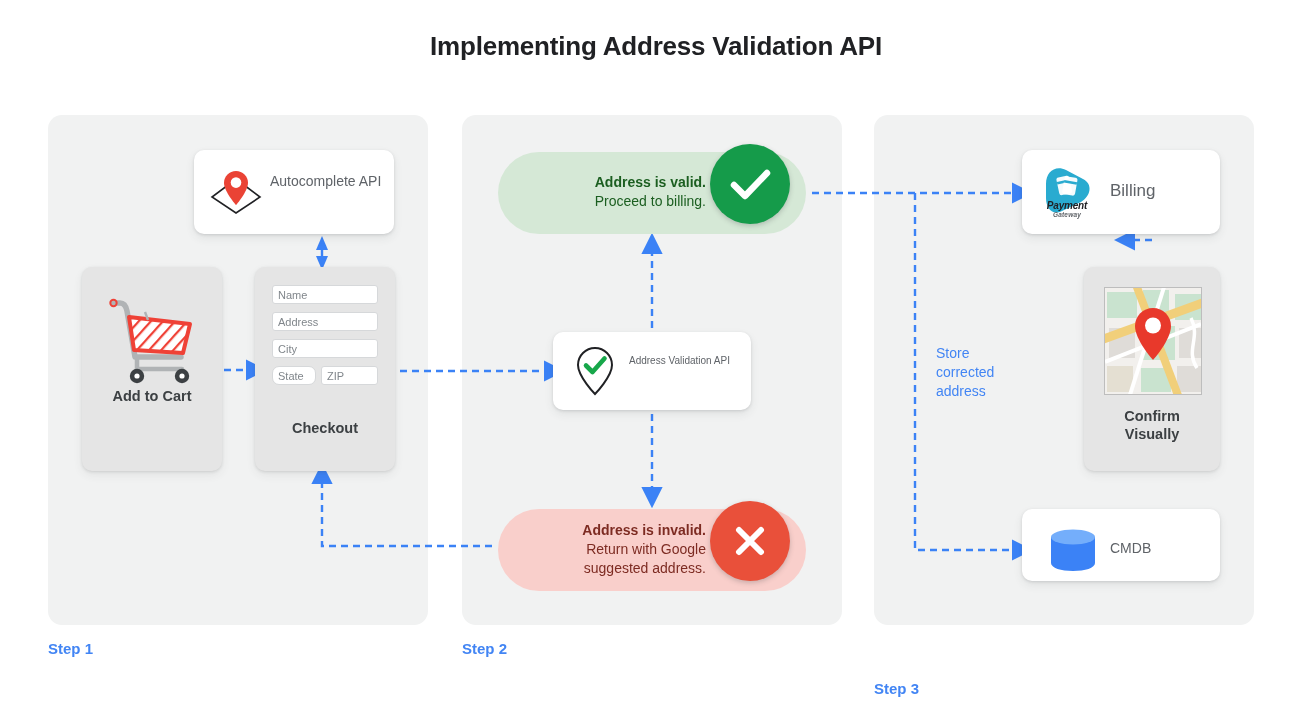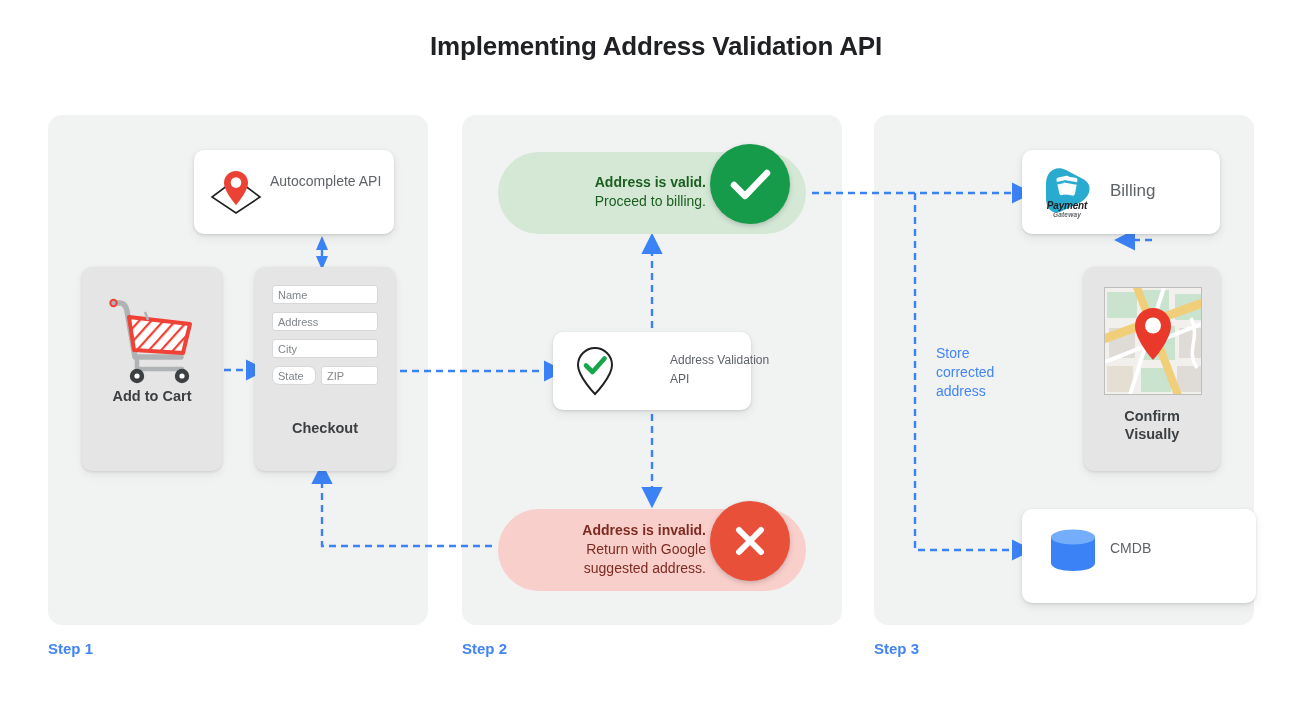--- a/index.html
+++ b/index.html
@@ -31,21 +31,21 @@
   #panel2{left:462px;top:115px;width:380px;height:510px;}
   #panel3{left:874px;top:115px;width:380px;height:510px;}
 
   .step-label{
     position:absolute;
     font-size:15px;font-weight:bold;color:#4285f4;
     top:640px;
   }
   #step1-label{left:48px;}
   #step2-label{left:462px;}
-  #step3-label{left:874px;}
+  #step3-label{left:874px;margin-top:40px;}
 
   
   .card{
     position:absolute;
     background:#ffffff;
     border-radius:10px;
     box-shadow:0 1px 3px rgba(60,64,67,.16), 0 4px 10px rgba(60,64,67,.09);
   }
   .card-gray{
     position:absolute;
@@ -117,21 +117,21 @@
     border-radius:50%;
     box-shadow:0 2px 5px rgba(60,64,67,.25);
   }
   #badge-valid{left:212px;top:-8px;width:80px;height:80px;background:#159b4a;}
   #badge-invalid{left:212px;top:-8px;width:80px;height:80px;background:#e9503a;}
 
   
   #card-validation{left:553px;top:332px;width:198px;height:78px;}
   #validation-label{
     position:absolute;left:76px;top:19px;width:116px;
-    font-size:12px;line-height:19px;color:#5f6368;font-weight:400;margin-left:41px;
+    font-size:10px;line-height:19px;color:#5f6368;font-weight:400;
   }
   #validation-icon{position:absolute;left:16px;top:13px;width:52px;height:52px;}
 
   
   #card-billing{left:1022px;top:150px;width:198px;height:84px;}
   #billing-label{
     position:absolute;left:88px;top:31px;
     font-size:17px;color:#5f6368;font-weight:400;
   }
   #payment-logo{position:absolute;left:14px;top:12px;width:62px;height:62px;}
@@ -146,21 +146,21 @@
     font-style:italic;
   }
 
   #card-confirm{left:1084px;top:267px;width:136px;height:204px;}
   #map-thumb{
     position:absolute;left:20px;top:20px;width:96px;height:106px;
     border:1px solid #bdbdbd;overflow:hidden;background:#eceff1;
   }
   #confirm-label{top:140px;}
 
-  #card-cmdb{left:1022px;top:509px;width:198px;height:94px;padding-left:36px;}
+  #card-cmdb{left:1022px;top:509px;width:198px;height:72px;}
   #cmdb-label{
     position:absolute;left:88px;top:31px;
     font-size:14px;color:#5f6368;font-weight:400;
   }
   #db-icon{position:absolute;left:26px;top:18px;width:50px;height:46px;}
 
   
   #store-note{
     position:absolute;left:936px;top:344px;width:92px;
     font-size:14px;font-weight:normal;color:#4285f4;line-height:19px;

